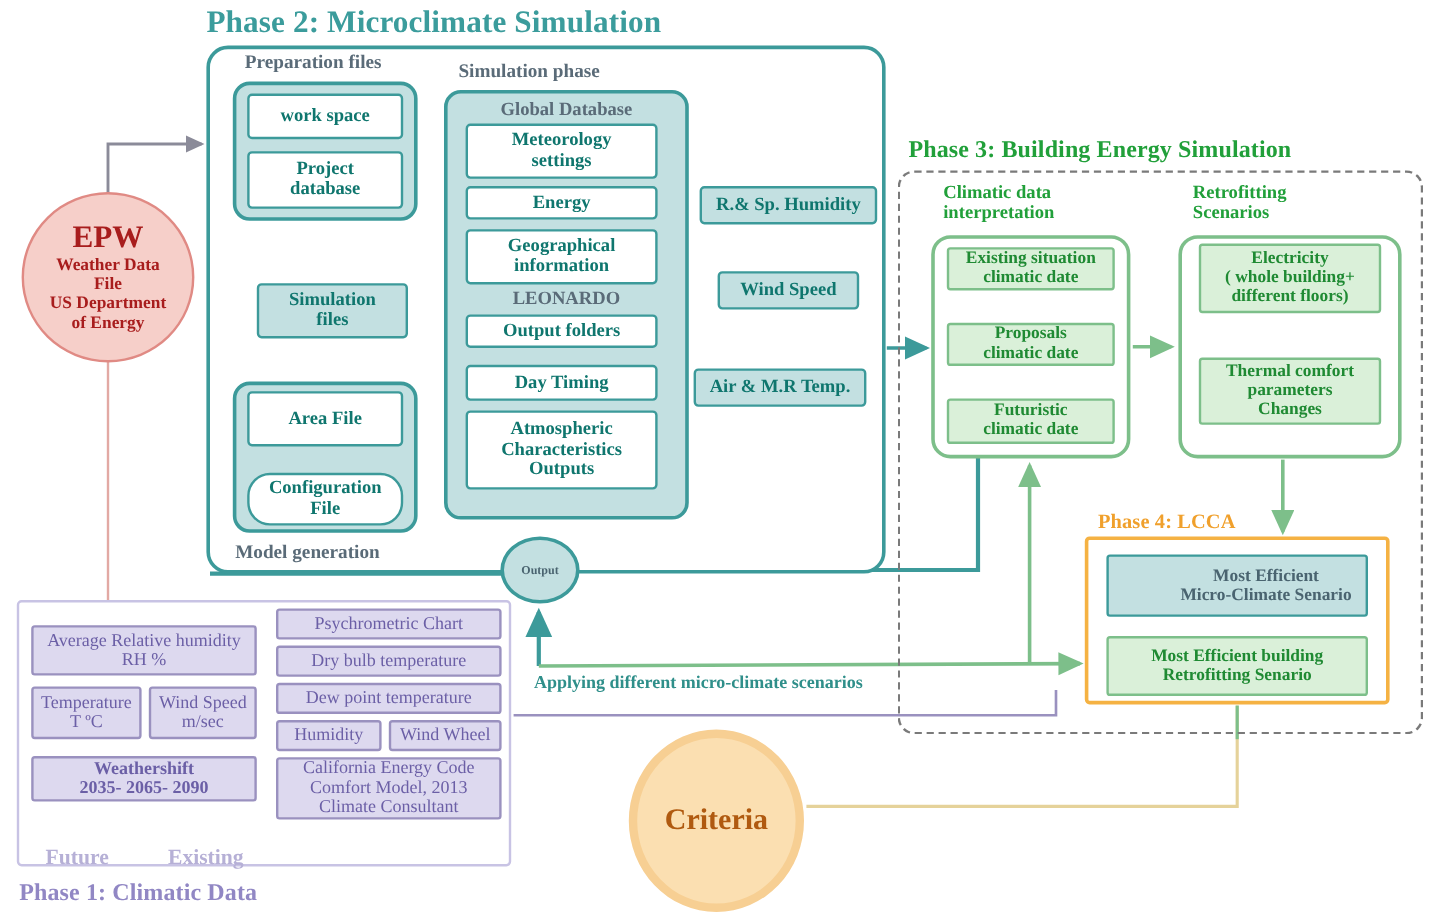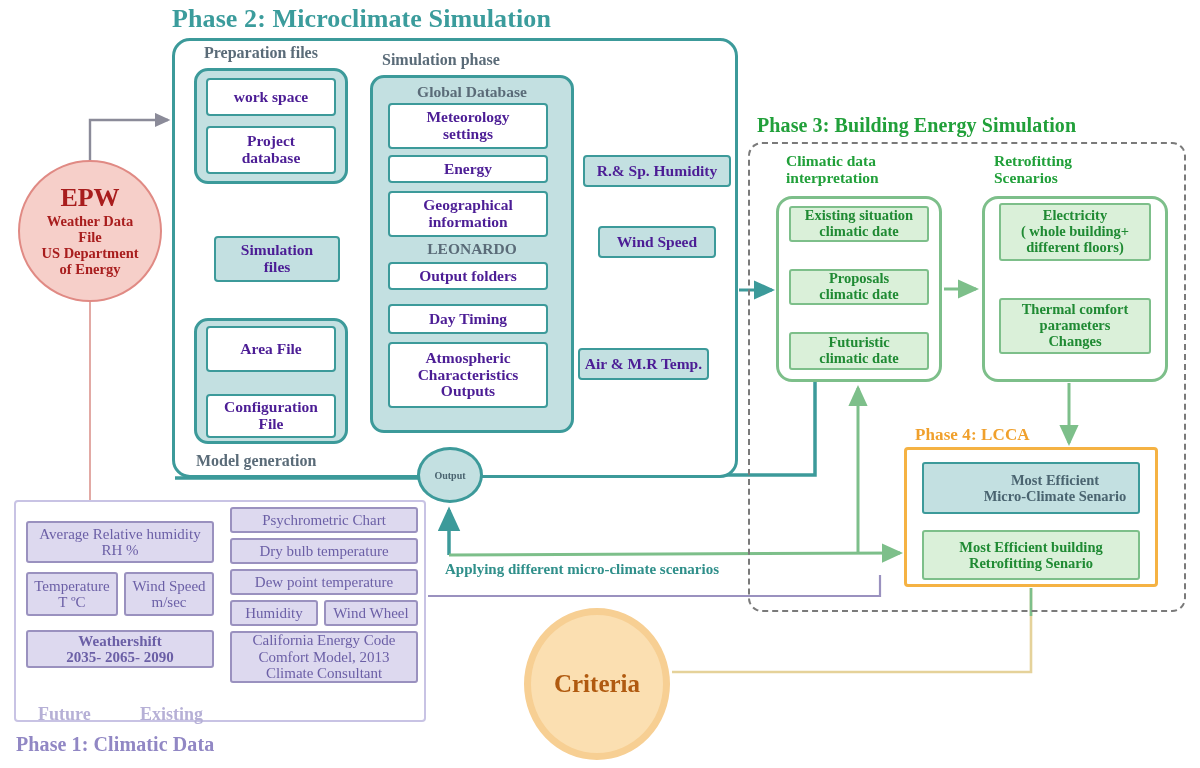--- a/index.html
+++ b/index.html
@@ -56,54 +56,54 @@
   #grp-simphase { left: 370px; top: 75px;  width: 204px; height: 358px; }
 
   
   .leaf {
     position: absolute;
     background: #ffffff;
     border: 2px solid #3c9a9a;
     border-radius: 4px;
     display: flex; align-items: center; justify-content: center;
     text-align: center;
-    color: #4c1d95;
+    color: #0f766e;
     font-weight: bold;
     font-size: 15.5px;
     line-height: 1.08;
     padding: 1px 2px;
   }
   
   .leaf-fill {
     background: #c3e0e1;
   }
   .sub-label {
     position: absolute; color: #5a6b78; font-weight: bold;
     font-size: 15.5px; white-space: nowrap; text-align: center;
   }
 
   #b-workspace  { left: 206px; top: 78px;  width: 130px; height: 38px; }
   #b-projectdb  { left: 206px; top: 126px; width: 130px; height: 48px; }
   #b-simfiles   { left: 214px; top: 236px; width: 126px; height: 46px; }
   #b-areafile   { left: 206px; top: 326px; width: 130px; height: 46px; }
-  #b-configfile { left: 206px; top: 394px; width: 130px; height: 44px; }
+  #b-configfile { left: 206px; top: 394px; width: 130px; height: 44px; border-radius: 19px; }
 
   #lbl-globaldb { left: 382px; top: 83px; width: 180px; }
   #b-meteorology{ left: 388px; top: 103px; width: 160px; height: 46px; }
   #b-timing     { left: 388px; top: 155px; width: 160px; height: 28px; }
   #b-geoinfo    { left: 388px; top: 191px; width: 160px; height: 46px; }
   #lbl-leonardo { left: 382px; top: 240px; width: 180px; }
   #b-outfolders { left: 388px; top: 262px; width: 160px; height: 28px; }
   #b-daytiming  { left: 388px; top: 304px; width: 160px; height: 30px; }
   #b-atmos      { left: 388px; top: 342px; width: 160px; height: 66px; }
 
   
   #b-humidity   { left: 583px; top: 155px; width: 148px; height: 32px; }
   #b-windspeed  { left: 598px; top: 226px; width: 118px; height: 32px; }
-  #b-airmrtemp  { left: 578px; top: 307px; width: 131px; height: 32px; margin-top: 41px; }
+  #b-airmrtemp  { left: 578px; top: 307px; width: 144px; height: 32px; }
 
   
   #output-circle {
     left: 417px; top: 447px; width: 66px; height: 56px;
     border-radius: 50%;
     background: #c3e0e1;
     border: 3px solid #3c9a9a;
     display: flex; align-items: center; justify-content: center;
     color: #4a6470; font-weight: bold; font-size: 10px;
   }

